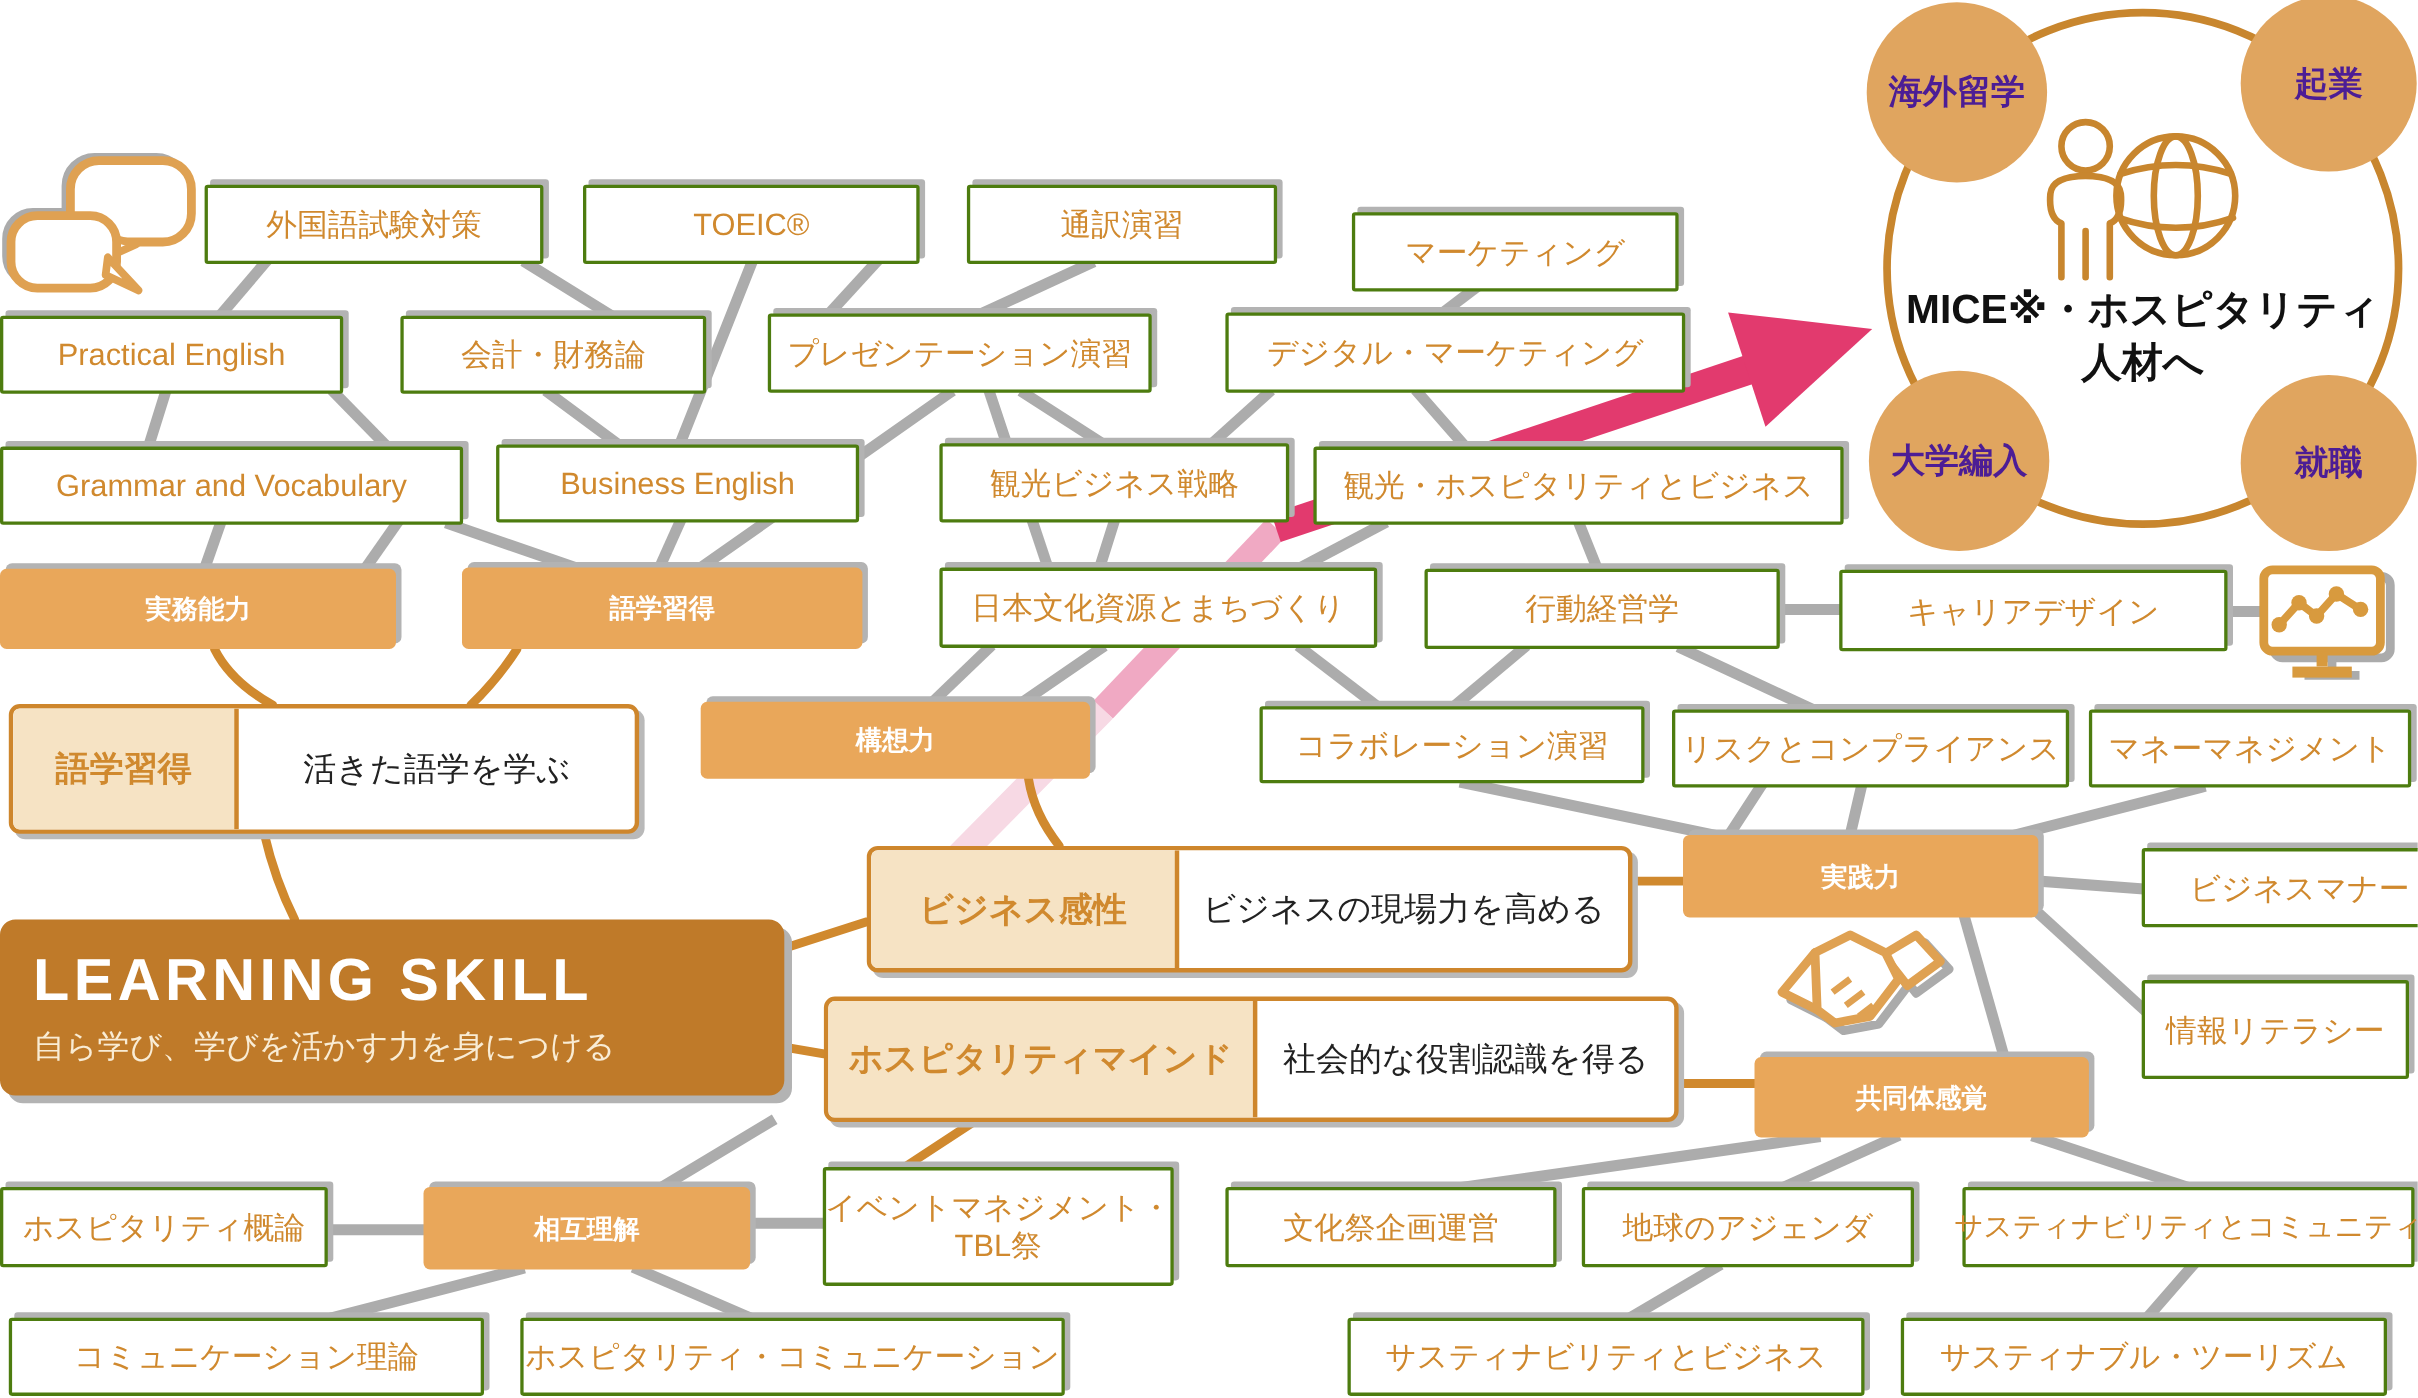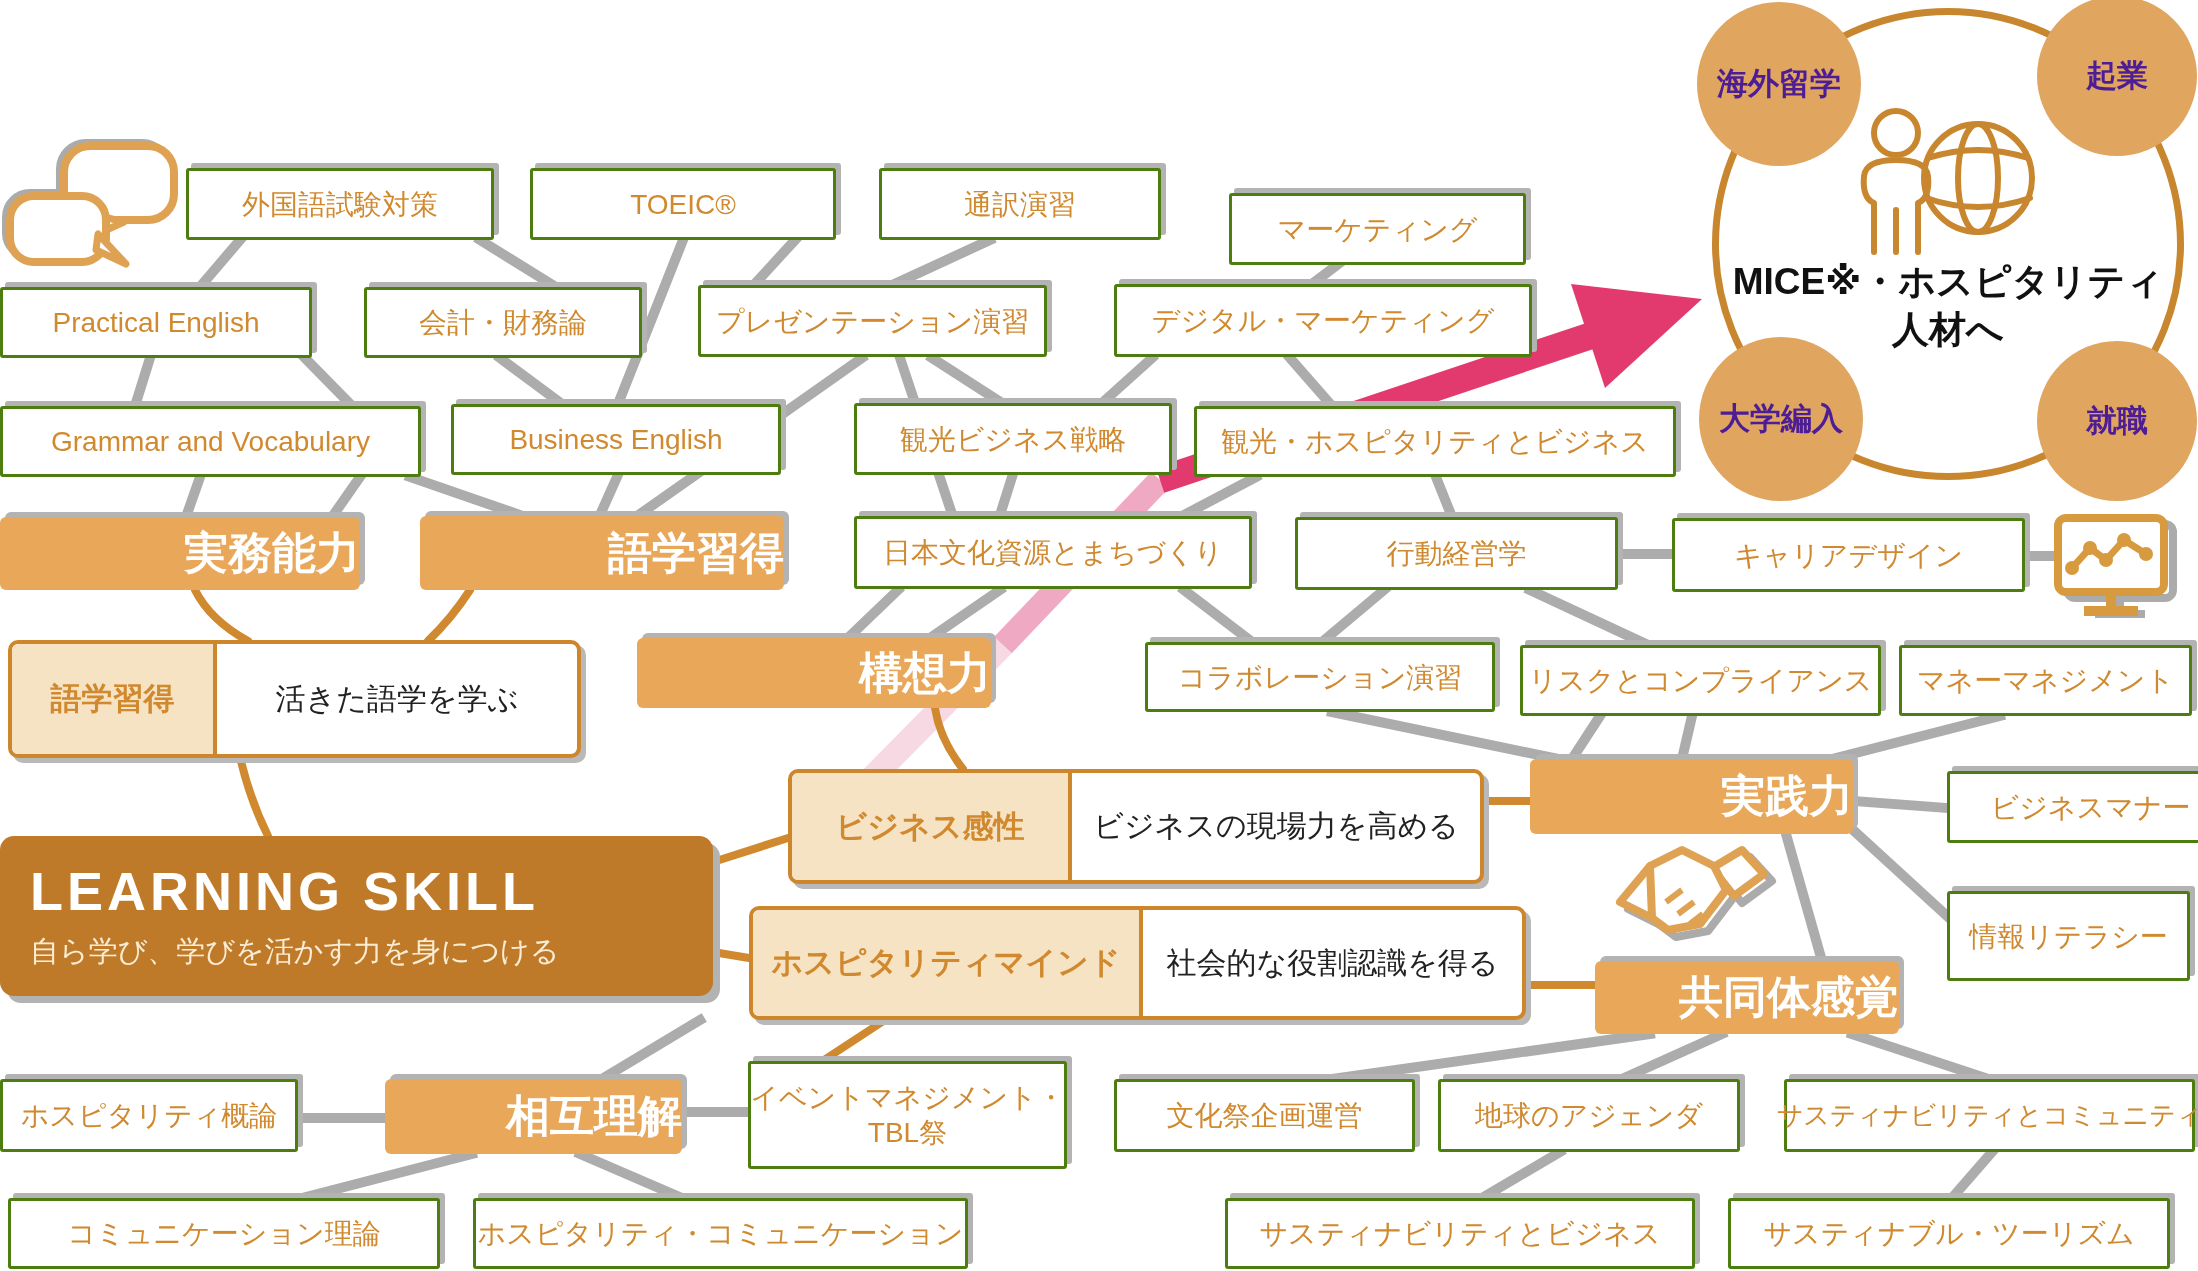--- a/index.html
+++ b/index.html
@@ -5,21 +5,21 @@
   html,body{margin:0;padding:0;background:#ffffff;}
   body{font-family:"Liberation Sans","DejaVu Sans",sans-serif;}
   #canvas{position:relative;width:2198px;height:1271px;overflow:hidden;background:#fff;}
   svg.layer{position:absolute;left:0;top:0;pointer-events:none;}
 
   .course{position:absolute;background:#fff;border:3px solid #4d7c0f;border-radius:3px;
     display:flex;align-items:center;justify-content:center;color:#D0892E;font-size:28px;
     white-space:nowrap;box-shadow:5px -5px 0 0 #B3B3B3;box-sizing:border-box;text-align:center;line-height:1.25;}
   .course.sm{font-size:26px;}
   .skill{position:absolute;background:#E9A75A;border-radius:6px;display:flex;align-items:center;
-    justify-content:flex-end;color:#fff;font-size:44px;font-weight:bold;box-shadow:5px -5px 0 0 #B3B3B3;
+    justify-content:center;color:#fff;font-size:24px;font-weight:bold;box-shadow:5px -5px 0 0 #B3B3B3;
     box-sizing:border-box;white-space:nowrap;}
   .pair{position:absolute;display:flex;background:#fff;border:4px solid #CE862C;border-radius:10px;
     box-shadow:5px 5px 0 0 #B9B9B9;box-sizing:border-box;overflow:hidden;}
   .pair .plabel{background:#F6E3C4;color:#D0892E;font-weight:bold;font-size:31px;display:flex;
     align-items:center;justify-content:center;border-right:4px solid #CE862C;white-space:nowrap;box-sizing:border-box;}
   .pair .pdesc{flex:1;display:flex;align-items:center;justify-content:center;color:#222;font-size:30px;white-space:nowrap;}
   .bigbox{position:absolute;left:0;top:836px;width:713px;height:160px;background:#BF7A29;border-radius:14px;
     box-shadow:7px 7px 0 0 #B3B3B3;color:#fff;display:flex;flex-direction:column;justify-content:center;
     padding-left:30px;box-sizing:border-box;}
   .bigbox .t1{font-size:54px;font-weight:bold;letter-spacing:4px;}

